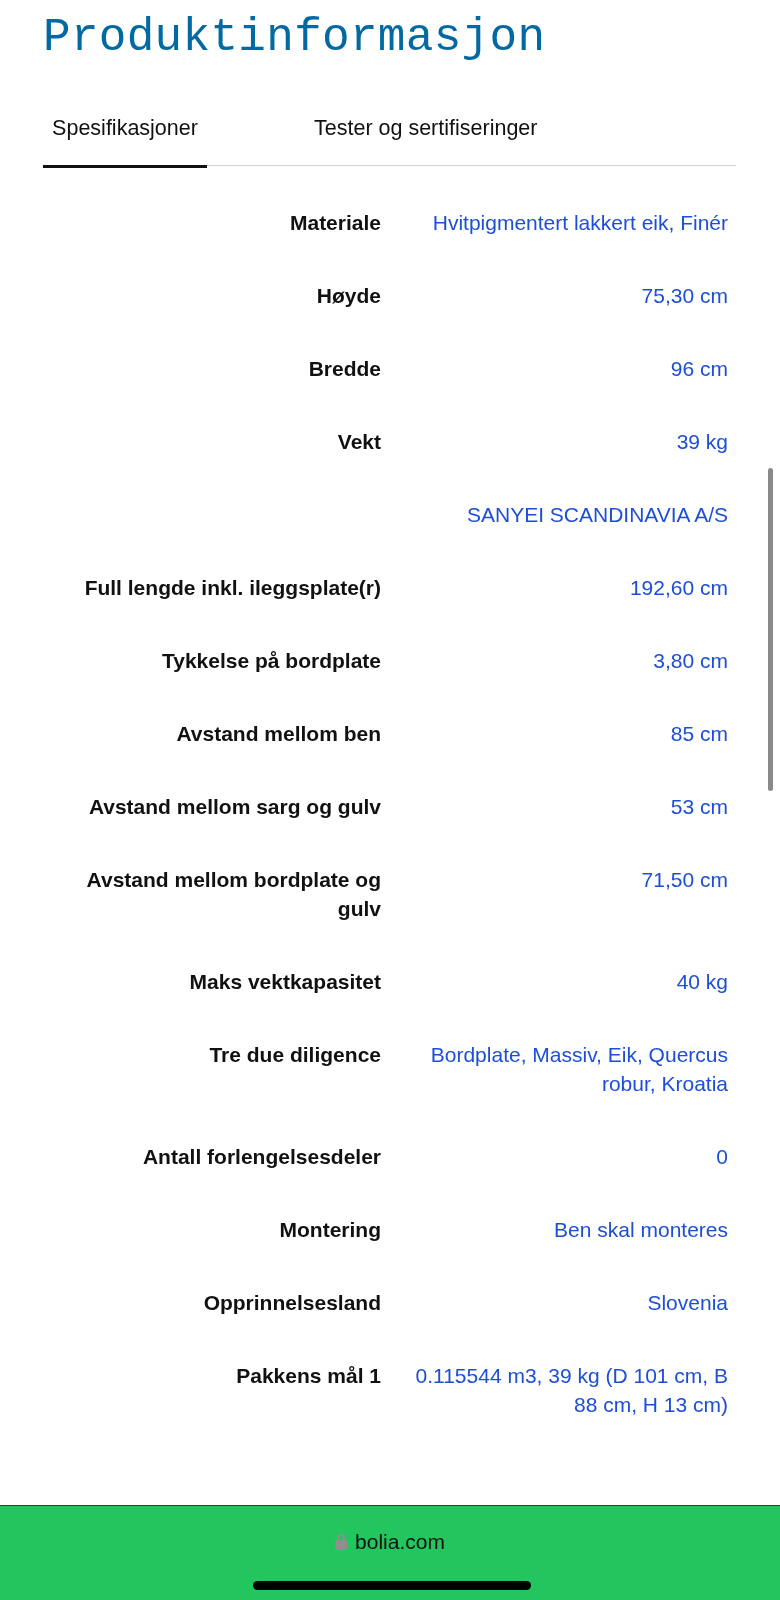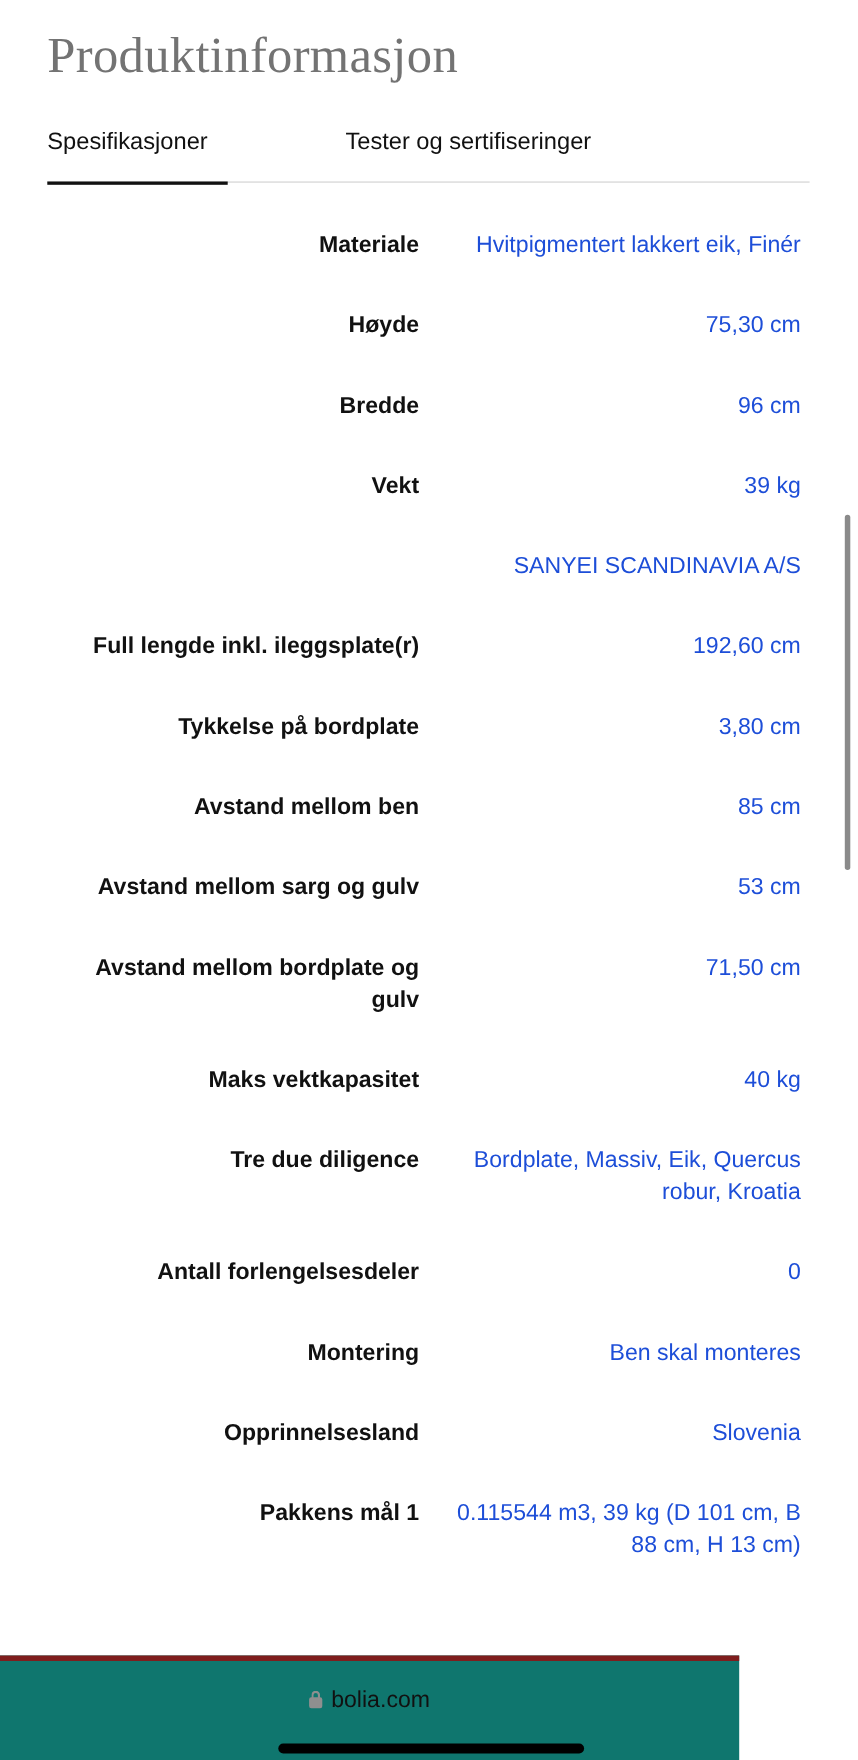--- a/index.html
+++ b/index.html
@@ -1,28 +1,29 @@
 <!DOCTYPE html>
 <html><head>
 <meta charset="utf-8">
 <style>
   * { box-sizing: border-box; margin: 0; padding: 0; }
   html, body { width: 780px; height: 1600px; background: #ffffff; overflow: hidden; }
   body { position: relative; font-family: "Liberation Sans", sans-serif; color: #111111; }
 
   .page-title {
-    position: absolute; left: 43px; top: 20px;
-    font-family: Liberation Serif, serif;
-    font-size: 46px; font-weight: 400; letter-spacing: 0.3px; color: #737373;
+    position: absolute; left: 43px; top: 8px;
+    font-family: Liberation Mono, monospace;
+    font-size: 46px; font-weight: 400; letter-spacing: 0.3px; color: #0369a1;
     line-height: 60px;
   }
 
   .tabs {
     position: absolute; left: 43px; top: 112px; width: 693px; height: 54px;
     border-bottom: 1.5px solid #cfcfcf;
+    text-align: center;
   }
   .tab {
     position: absolute; top: 0; height: 54px;
     font-size: 21.5px; line-height: 32px; color: #111; cursor: pointer;
     white-space: nowrap;
   }
   .tab.active::after {
     content: ""; position: absolute; left: 0; right: 0; bottom: -2px; height: 3px; background: #111;
   }
   .tab-1 { left: 0; width: 164px; }
@@ -41,22 +42,22 @@
     flex: 1; font-size: 21px; font-weight: 400; line-height: 29px; color: #1d4ed8;
     padding-right: 8px;
   }
 
   .scrollbar {
     position: absolute; left: 768px; top: 468px; width: 5px; height: 323px;
     background: #8a8a8a; border-radius: 3px;
   }
 
   .browser-bar {
-    position: absolute; left: 0; top: 1505px; width: 672px; height: 95px;
-    background: #0f766e; border-top: 5px solid #7f1d1d;
+    position: absolute; left: 0; top: 1505px; width: 780px; height: 95px;
+    background: #22c55e; border-top: 1px solid #7f1d1d;
   }
   .url-wrap {
     position: absolute; left: 0; right: 0; top: 22px; text-align: center;
     font-size: 21px; line-height: 28px; color: #111;
   }
   .lock-icon {
     display: inline-block; position: relative; width: 12px; height: 16px; margin-right: 8px;
     vertical-align: -1px;
   }
   .lock-icon .shackle {

